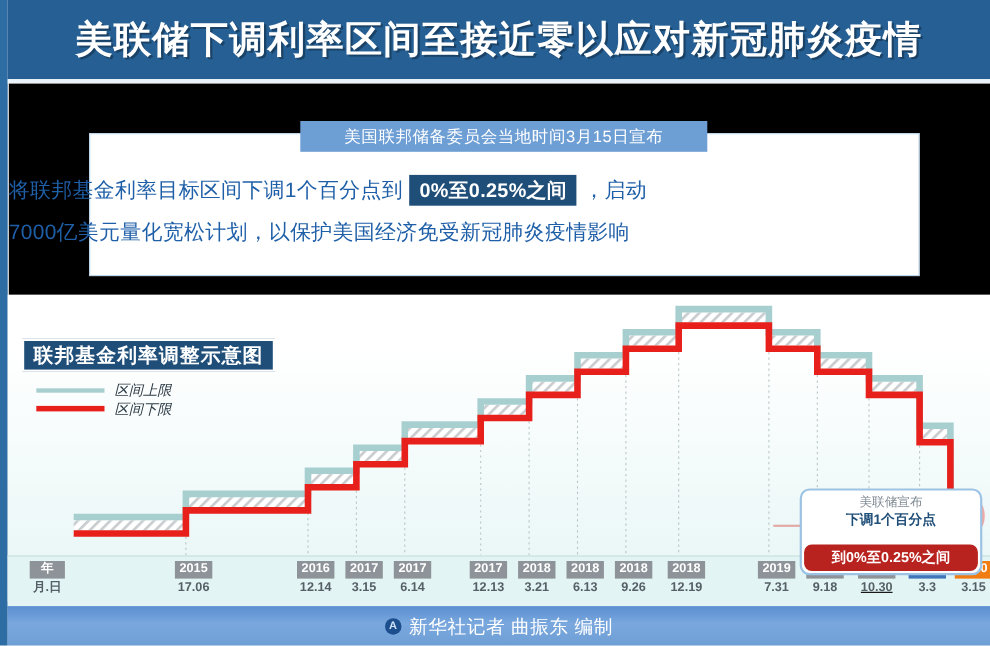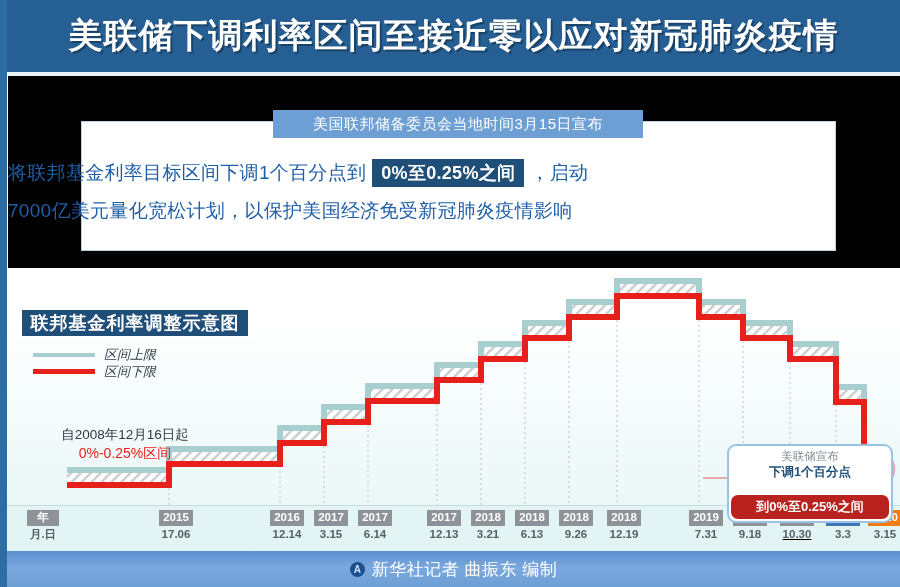--- a/index.html
+++ b/index.html
@@ -213,24 +213,20 @@
       <div class="legend-row">
         <span class="legend-swatch sw-upper"></span>
         <span class="legend-label">区间上限</span>
       </div>
       <div class="legend-row">
         <span class="legend-swatch sw-lower"></span>
         <span class="legend-label">区间下限</span>
       </div>
     </div>
 
-    <div class="note">
-      <div class="note-l1">自2008年12月16日起</div>
-      <div class="note-l2">0%-0.25%区间</div>
-    </div>
   </div>
 
   <div class="axis">
     <div class="axis-top-rule"></div>
     <div id="axis-items">
         <div class="axis-item head" style="left: 6px; width: 60px;"><span class="axis-year">年</span><span class="axis-date">月.日</span></div>
         <div class="axis-item" style="left: 139px; width: 60px;"><span class="axis-year">2015</span><span class="axis-date">17.06</span></div>
         <div class="axis-item" style="left: 250px; width: 60px;"><span class="axis-year">2016</span><span class="axis-date">12.14</span></div>
         <div class="axis-item" style="left: 294px; width: 60px;"><span class="axis-year">2017</span><span class="axis-date">3.15</span></div>
         <div class="axis-item" style="left: 338px; width: 60px;"><span class="axis-year">2017</span><span class="axis-date">6.14</span></div>

